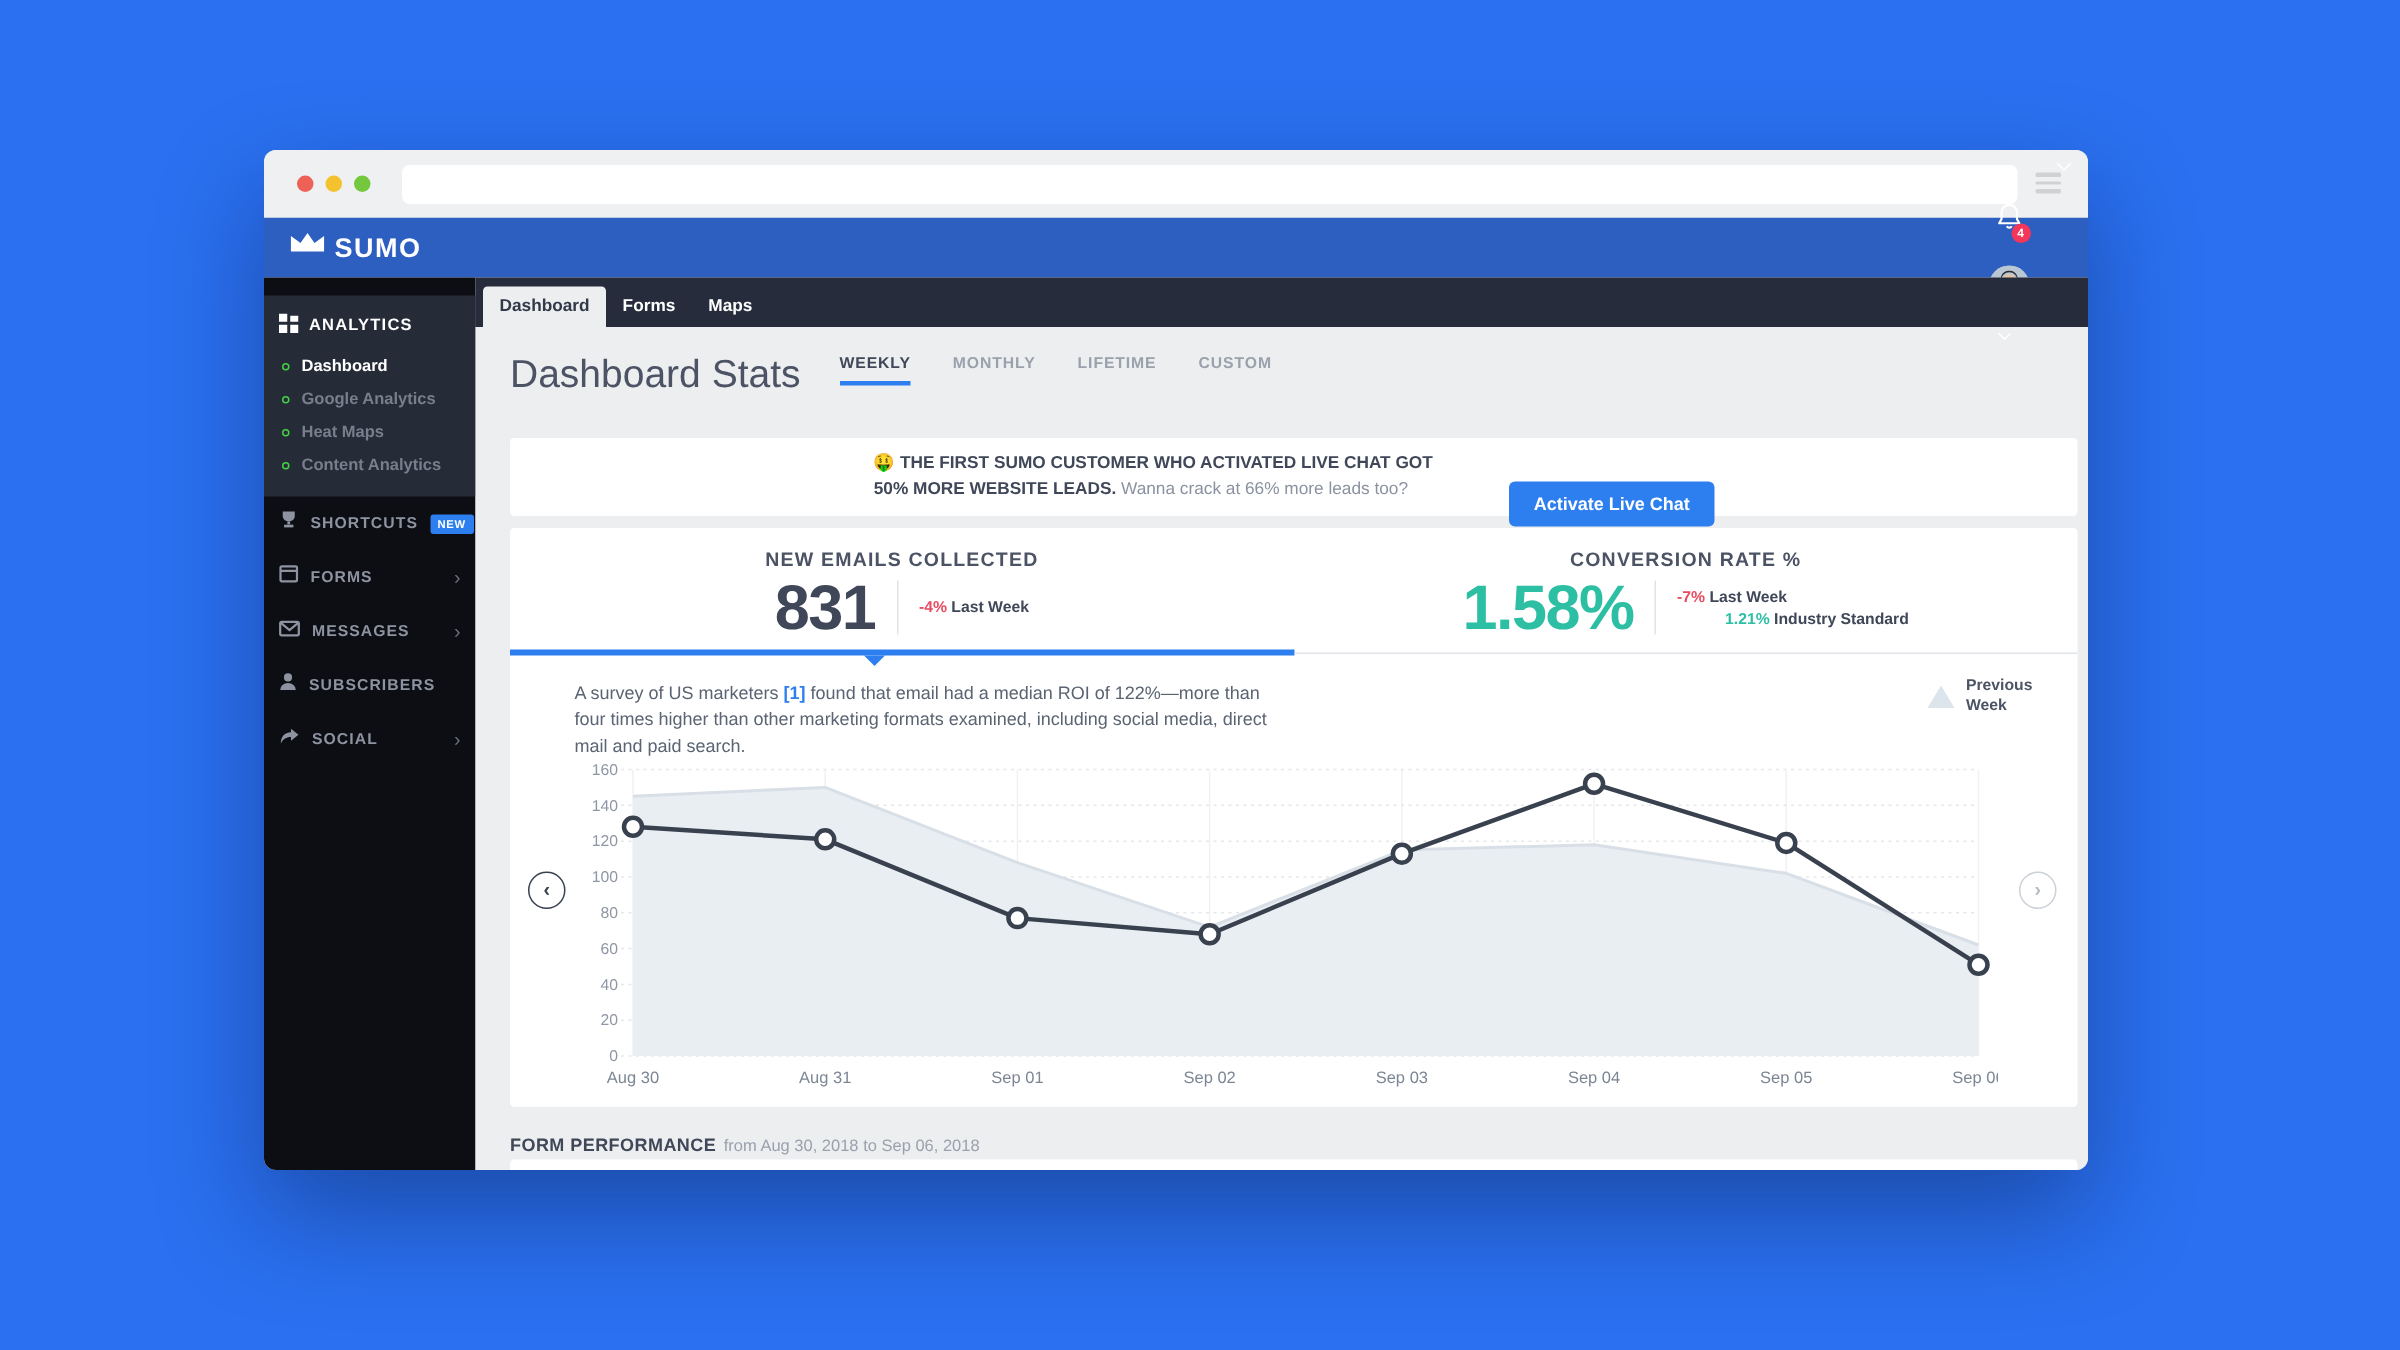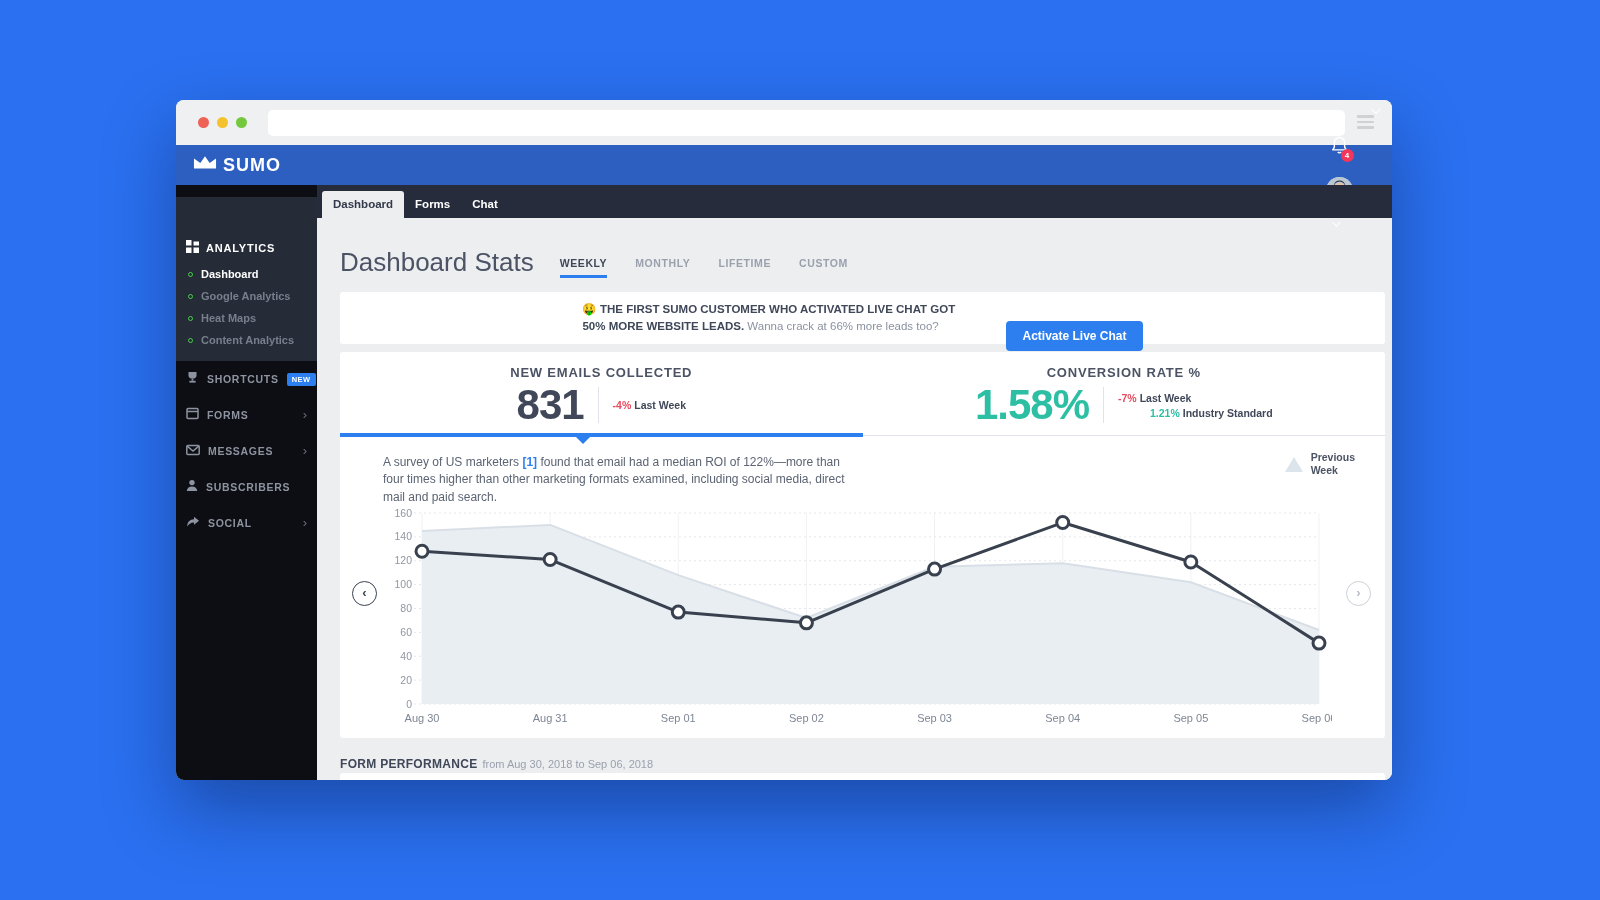--- a/index.html
+++ b/index.html
@@ -32,37 +32,37 @@
                 width:13px; height:13px; border-radius:50%; font-size:8px; font-weight:bold;
                 display:flex; align-items:center; justify-content:center; }
   .avatar { width:27px; height:27px; border-radius:50%; overflow:hidden; cursor:pointer; background:#b9c6d4; }
   .av-chev { width:6px; height:6px; border-right:1.4px solid #fff; border-bottom:1.4px solid #fff; transform:rotate(45deg) translateY(-2px); margin-left:-8px; }
 
   
   .main { display:flex; height:595px; }
   .sidebar { width:141px; background:#0d0e13; flex-shrink:0; padding-top:12px; }
   .an-section { background:#262b38; padding:8px 0 10px 0; }
   .an-head { display:flex; align-items:center; gap:7px; padding:4px 10px 8px 10px; }
-  .an-head span { color:#fff; font-size:11px; font-weight:bold; letter-spacing:.8px;margin-top:31px; }
+  .an-head span { color:#fff; font-size:11px; font-weight:bold; letter-spacing:.8px; }
   .side-sub { display:flex; align-items:center; gap:8px; padding:5px 10px 5px 12px; cursor:pointer; }
   .dot { width:5px; height:5px; border:1.7px solid #43d243; border-radius:50%; flex-shrink:0; }
   .side-sub span.lbl { color:#787f8c; font-size:11px; font-weight:bold; }
   .side-sub.active span.lbl { color:#fff; }
   .side-item { display:flex; align-items:center; gap:8px; padding:9px 10px; cursor:pointer; }
   .side-item .lbl { color:#8d93a0; font-size:10.5px; font-weight:bold; letter-spacing:.7px; flex:1; }
   .badge-new { background:#2d7ff0; color:#fff; font-size:7.5px; font-weight:bold; padding:2px 5px; border-radius:2px; letter-spacing:.5px; }
   .side-chev { color:#6a7078; font-size:13px; line-height:10px; }
 
   .right-col { flex:1; display:flex; flex-direction:column; }
   .tabstrip { height:33px; background:#262c3b; display:flex; align-items:flex-end; padding-left:5px; }
   .tab { color:#fff; font-size:11.5px; font-weight:bold; padding:7px 11px 8px 11px; cursor:pointer; border-radius:3px 3px 0 0; }
   .tab.active { background:#edeef0; color:#323949; }
   .content { flex:1; background:#edeef0; padding:0 7px 0 23px; overflow:hidden; }
 
-  .title-row { margin-top:16px; height:44px; display:flex; align-items:flex-end; }
+  .title-row { margin-top:16px; height:44px; display:flex; align-items:flex-start; }
   .page-title { font-size:26px; font-weight:normal; color:#4b5364; }
   .period-tabs { display:flex; gap:28px; margin-left:26px; margin-top:2px; }
   .ptab { font-size:10.5px; font-weight:bold; letter-spacing:.6px; color:#9aa1ad; padding-bottom:6px; border-bottom:3px solid transparent; cursor:pointer; }
   .ptab.active { color:#3f4758; border-bottom-color:#2d7ff0; }
 
   .card { background:#fff; border-radius:3px; }
   .banner { margin-top:14px; height:52px; display:flex; align-items:center; justify-content:center; gap:32px; }
   .banner-text { width:392px; font-size:11.5px; line-height:1.45; color:#3f4758; }
   .banner-text b { font-weight:bold; }
   .banner-text .reg { color:#8a92a0; font-weight:normal; }
@@ -233,21 +233,21 @@
             <span class="lbl">SOCIAL</span>
             <span class="side-chev">›</span>
           </div>
         </div>
     </div>
 
     <div class="right-col">
       <div class="tabstrip" id="tab-strip">
           <div class="tab active">Dashboard</div>
           <div class="tab">Forms</div>
-          <div class="tab">Chat</div>
+          <div class="tab">Maps</div>
         </div>
 
       <div class="content">
         <div class="title-row">
           <h1 class="page-title">Dashboard Stats</h1>
           <div class="period-tabs" id="period-tabs">
               <div class="ptab active">WEEKLY</div>
               <div class="ptab">MONTHLY</div>
               <div class="ptab">LIFETIME</div>
               <div class="ptab">CUSTOM</div>

